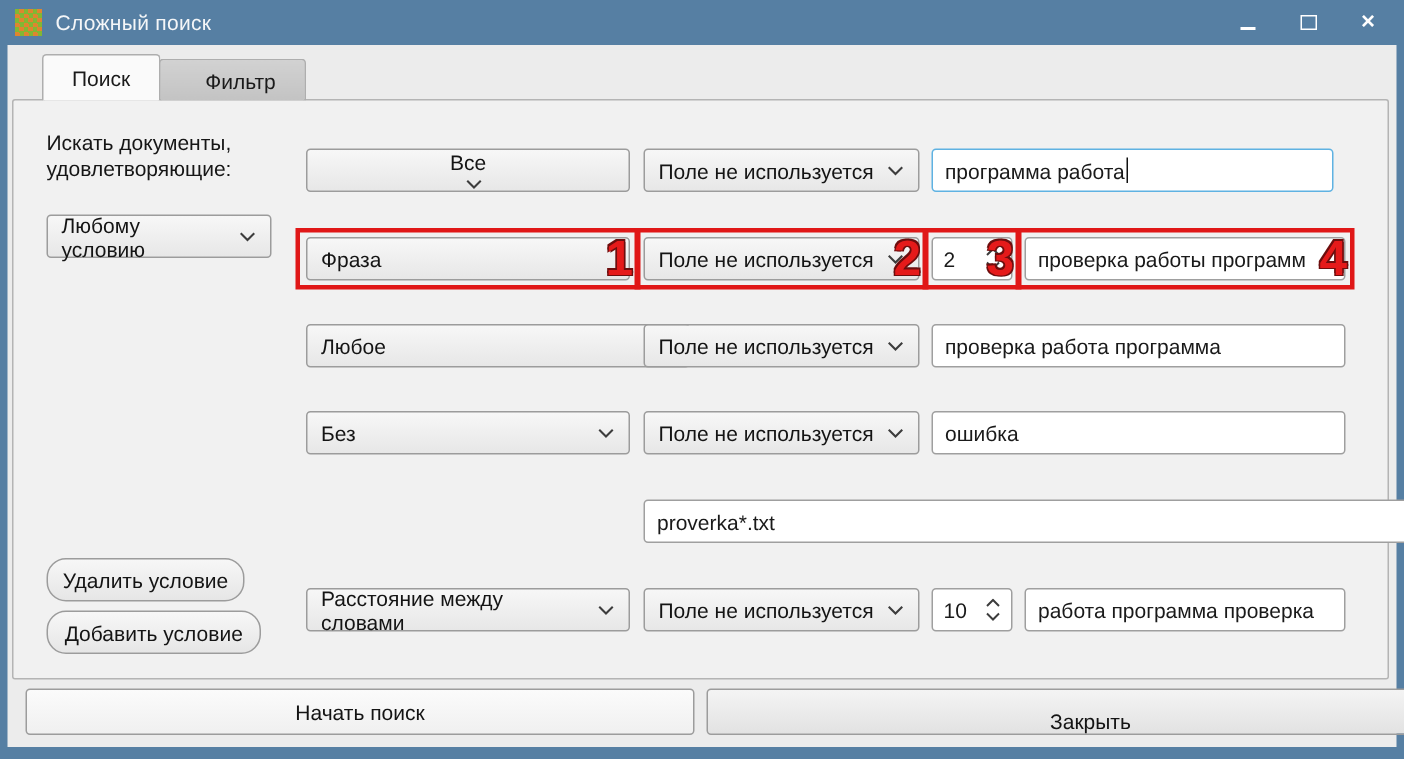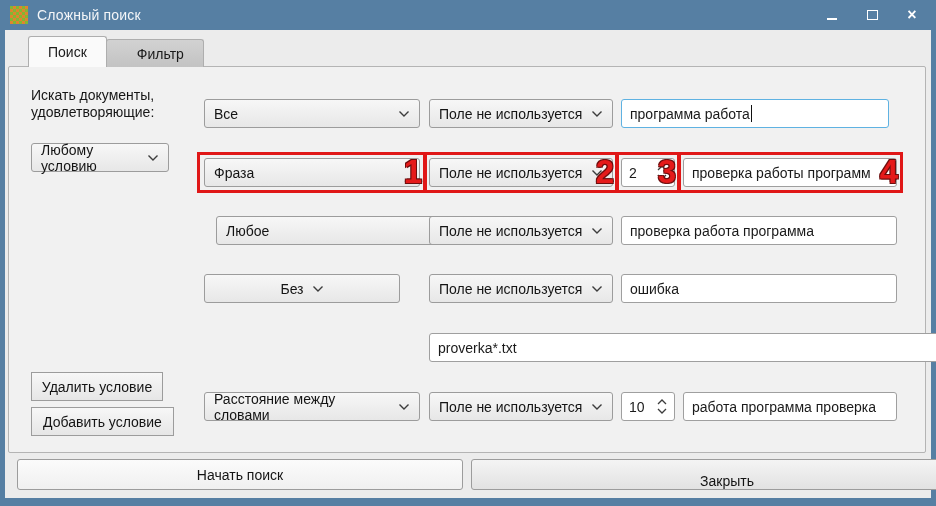--- a/index.html
+++ b/index.html
@@ -36,21 +36,21 @@
            background: #f1f1f1; border: 1px solid #b4b4b4; border-radius: 2px; z-index: 1; }
 
   .intro { position: absolute; left: 22px; top: 20px; width: 146px; line-height: 17px; color: #161616; }
 
   
   .combo { position: absolute; height: 29px; background: linear-gradient(#f7f7f7, #e7e7e7);
            border: 1px solid #9c9c9c; border-radius: 3px; display: flex; align-items: center;
            padding: 0 9px; justify-content: space-between; color: #141414; }
   .combo .chev { flex: none; margin-left: 8px; }
   .btn { position: absolute; height: 29px; background: linear-gradient(#f7f7f7, #e6e6e6);
-         border: 1px solid #9c9c9c; border-radius: 0; display: flex; align-items: center;
+         border: 1px solid #9c9c9c; border-radius: 13px; display: flex; align-items: center;
          justify-content: center; color: #141414; cursor: default; }
   .field { position: absolute; height: 29px; background: #ffffff; border: 1px solid #9f9f9f;
            border-radius: 3px; display: flex; align-items: center; padding: 0 8px; white-space: nowrap; overflow: hidden; }
   .field.focused { border: 1px solid #5fb2e2; }
   .caret { width: 1px; height: 17px; background: #111; display: inline-block; margin-left: 1px; }
   .spin { position: absolute; height: 29px; width: 54px; background: #fff; border: 1px solid #9f9f9f;
           border-radius: 3px; display: flex; align-items: center; justify-content: space-between; padding: 0 7px; }
   .spin-arrows { display: flex; flex-direction: column; gap: 3px; align-items: center; }
 
   
@@ -92,28 +92,28 @@
       </div>
       <div class="tab inactive">
         <span>Фильтр</span>
       </div>
     </div>
 
     <div class="panel">
 
       <div class="intro">Искать документы, удовлетворяющие:</div>
 
-      <div class="combo" style="left:22px; top:76px; width:138px;">
+      <div class="combo" style="left:22px; top:76px; width:150px;">
         <span>Любому условию</span>
         <svg class="chev" width="12" height="8">
             <polyline points="1.5,1.5 6,6 10.5,1.5" fill="none" stroke="#3c3c3c" stroke-width="1.4"></polyline>
           </svg>
       </div>
 
-      <div class="combo" style="left:195px; top:32px; width:216px;">
+      <div class="combo" style="left:195px; top:32px; width:216px;flex-direction:column;">
         <span>Все</span>
         <svg class="chev" width="12" height="8">
             <polyline points="1.5,1.5 6,6 10.5,1.5" fill="none" stroke="#3c3c3c" stroke-width="1.4"></polyline>
           </svg>
       </div>
       <div class="combo" style="left:420px; top:32px; width:184px;">
         <span>Поле не используется</span>
         <svg class="chev" width="12" height="8">
             <polyline points="1.5,1.5 6,6 10.5,1.5" fill="none" stroke="#3c3c3c" stroke-width="1.4"></polyline>
           </svg>
@@ -153,37 +153,37 @@
       <div class="ann" style="left:414px; top:85px; width:196px; height:41px;">
         <b class="ann-num">2</b>
       </div>
       <div class="ann" style="left:606px; top:85px; width:66px; height:41px;">
         <b class="ann-num">3</b>
       </div>
       <div class="ann" style="left:668px; top:85px; width:226px; height:41px;">
         <b class="ann-num">4</b>
       </div>
 
-      <div class="combo" style="left:195px; top:149px; width:256px;margin-left:12px;">
+      <div class="combo" style="left:195px; top:149px; width:256px;">
         <span>Любое</span>
         <svg class="chev" width="12" height="8">
             <polyline points="1.5,1.5 6,6 10.5,1.5" fill="none" stroke="#3c3c3c" stroke-width="1.4"></polyline>
           </svg>
       </div>
       <div class="combo" style="left:420px; top:149px; width:184px;">
         <span>Поле не используется</span>
         <svg class="chev" width="12" height="8">
             <polyline points="1.5,1.5 6,6 10.5,1.5" fill="none" stroke="#3c3c3c" stroke-width="1.4"></polyline>
           </svg>
       </div>
       <div class="field" style="left:612px; top:149px; width:276px;">
         <span>проверка работа программа</span>
       </div>
 
-      <div class="combo" style="left:195px; top:207px; width:196px;justify-content:center;">
+      <div class="combo" style="left:195px; top:207px; width:216px;">
         <span>Без</span>
         <svg class="chev" width="12" height="8">
             <polyline points="1.5,1.5 6,6 10.5,1.5" fill="none" stroke="#3c3c3c" stroke-width="1.4"></polyline>
           </svg>
       </div>
       <div class="combo" style="left:420px; top:207px; width:184px;">
         <span>Поле не используется</span>
         <svg class="chev" width="12" height="8">
             <polyline points="1.5,1.5 6,6 10.5,1.5" fill="none" stroke="#3c3c3c" stroke-width="1.4"></polyline>
           </svg>

